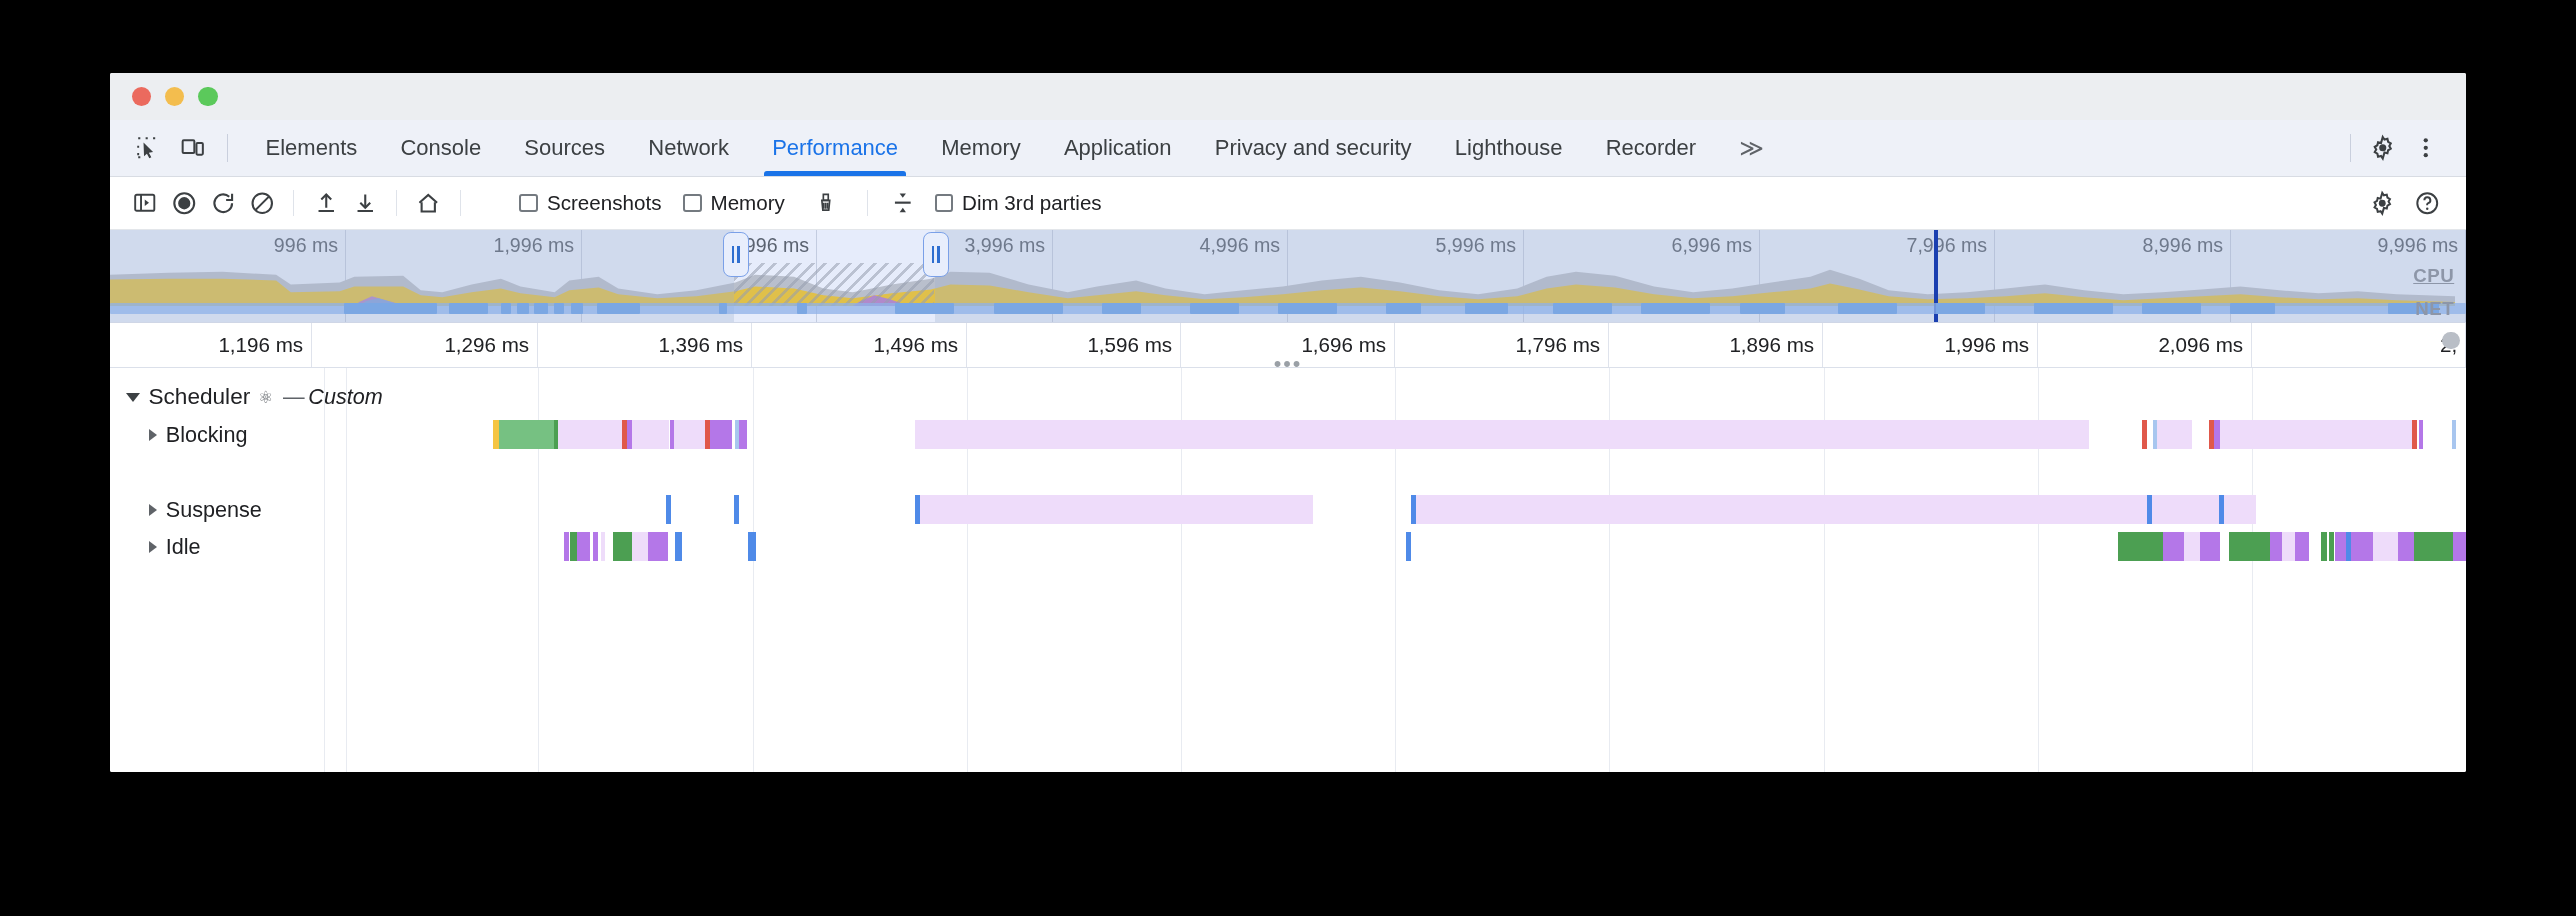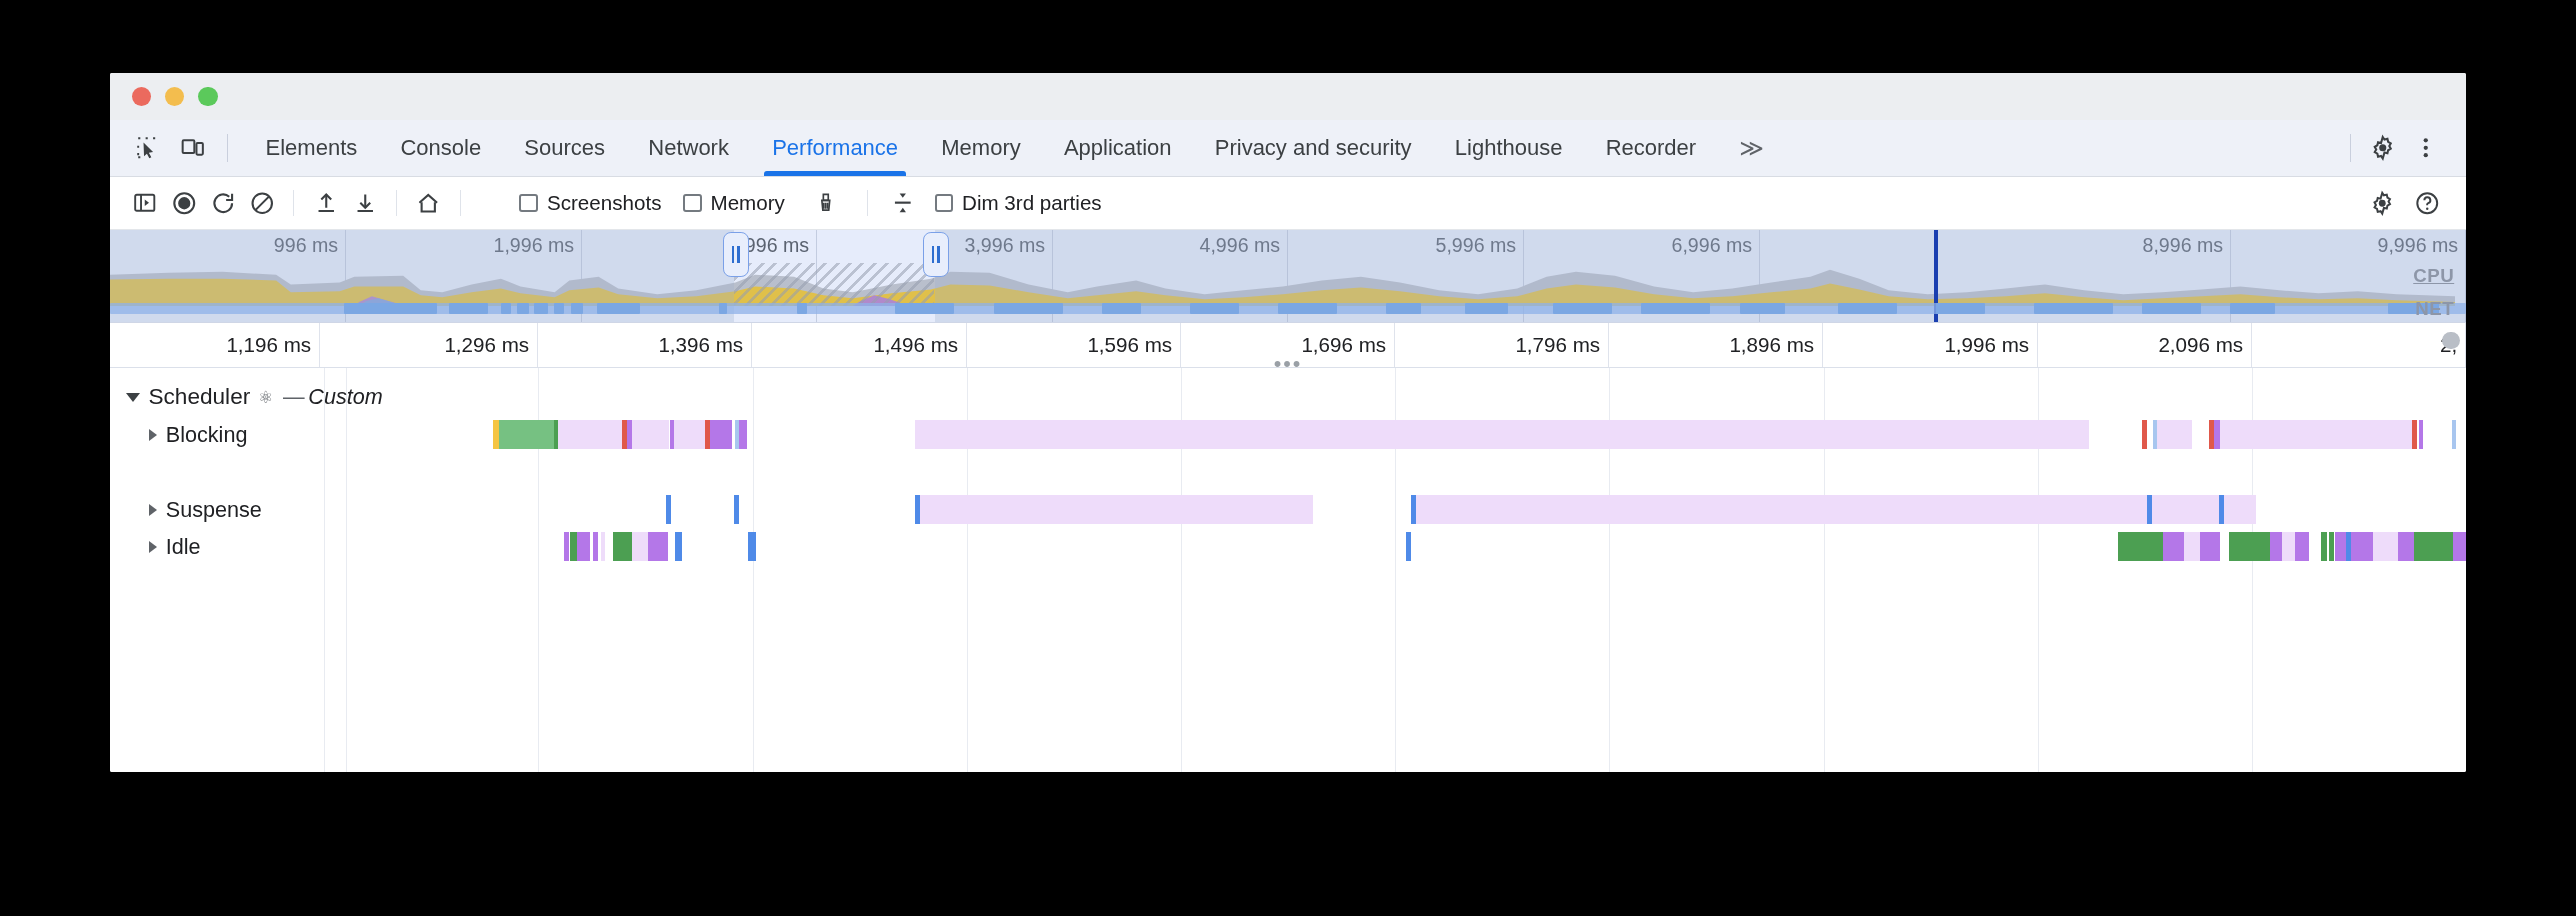--- a/index.html
+++ b/index.html
@@ -320,20 +320,23 @@
           <span>3,996 ms</span>
         </div>
         <div class="ov-tick" style="left: 942px; width: 236px;">
           <span>4,996 ms</span>
         </div>
         <div class="ov-tick" style="left: 1178px; width: 236px;">
           <span>5,996 ms</span>
         </div>
         <div class="ov-tick" style="left: 1414px; width: 236px;">
           <span>6,996 ms</span>
+        </div>
+        <div class="ov-tick" style="left: 1649px; width: 236px;">
+          <span>7,996 ms</span>
         </div>
         <div class="ov-tick" style="left: 1885px; width: 236px;">
           <span>8,996 ms</span>
         </div>
         <div class="ov-tick" style="left: 2120px; width: 236px;">
           <span>9,996 ms</span>
         </div>
       </div>
     <svg class="ov-graph" viewBox="0 0 2400 44" preserveAspectRatio="none">
       <polygon fill="#b9bfcc" points="0,44 0,12 60,10 115,9 170,12 185,22 235,20 250,14 300,13 318,28 340,30 370,22 400,16 420,24 455,30 470,18 500,14 520,26 560,32 600,28 640,20 660,12 700,14 730,26 760,30 800,22 840,16 860,9 900,10 940,22 980,30 1010,24 1050,18 1080,26 1120,32 1160,28 1200,24 1240,18 1280,14 1320,20 1360,28 1400,32 1440,26 1470,14 1500,9 1540,13 1580,24 1620,30 1660,26 1700,20 1740,14 1760,7 1790,16 1820,28 1860,32 1900,30 1940,26 1980,22 2020,28 2060,32 2100,30 2140,27 2180,24 2220,28 2260,31 2300,29 2340,32 2400,34 2400,44"></polygon>
@@ -411,21 +414,21 @@
       </div>
       <div class="mr-tick" style="left: 643px; width: 214px;">
         <span>1,496 ms</span>
       </div>
       <div class="mr-tick" style="left: 428px; width: 214px;">
         <span>1,396 ms</span>
       </div>
       <div class="mr-tick" style="left: 214px; width: 214px;">
         <span>1,296 ms</span>
       </div>
-      <div class="mr-tick" style="left: 16px; width: 194px;">
+      <div class="mr-tick" style="left: 8px; width: 194px;">
         <span>1,196 ms</span>
       </div>
     <div class="scroll-thumb"></div>
     <div class="drag-dots">•••</div>
   </div>
 
   <div class="flame" id="flame">
       <div class="grid-line" style="left: 2142px;"></div>
       <div class="grid-line" style="left: 1928px;"></div>
       <div class="grid-line" style="left: 1714px;"></div>

